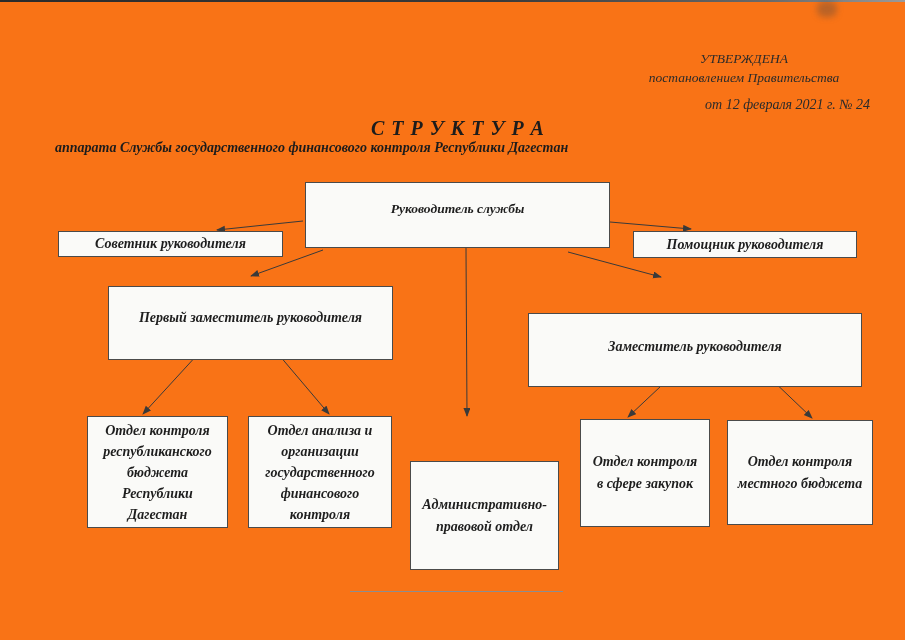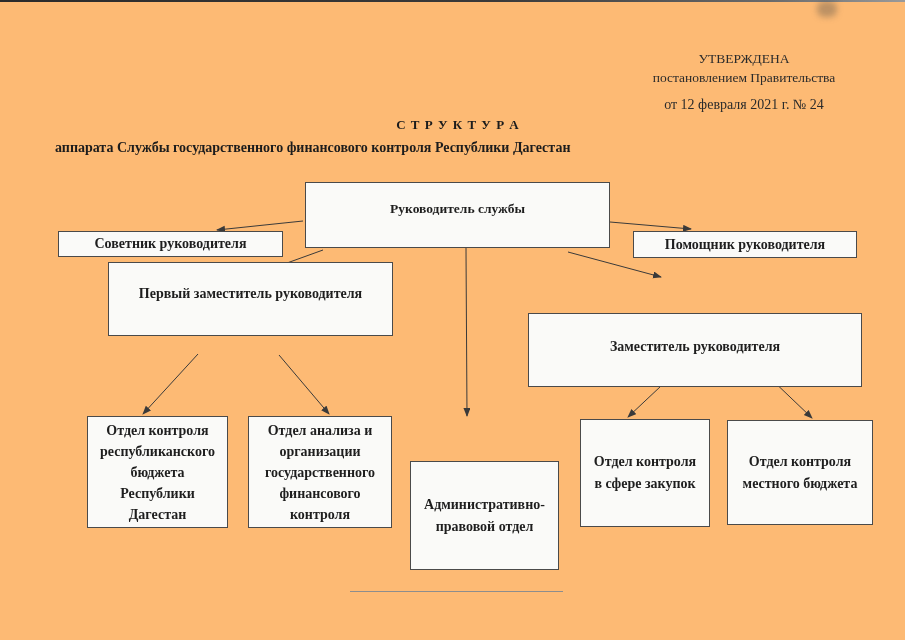--- a/index.html
+++ b/index.html
@@ -1,42 +1,43 @@
 <!DOCTYPE html>
 <html><head>
 <meta charset="utf-8">
 <style>
   html, body { margin: 0; padding: 0; }
   body { font-family: "Liberation Serif", "DejaVu Serif", serif; }
   .page {
     position: relative;
     width: 905px;
     height: 640px;
-    background: #fdba74;
+    background: #f97316;
     overflow: hidden;
     color: #1f1f1f;
+    font-style: italic;
   }
   .scan-top-edge {
     position: absolute; left: 0; top: 0; width: 100%; height: 2px;
     background: linear-gradient(to right, #2b2b2b 0%, #3a3a3a 55%, #6a6a6a 85%, #9a9a9a 100%);
   }
   .scan-smudge {
     position: absolute; left: 817px; top: 1px; width: 20px; height: 16px;
     background: rgba(70,70,70,0.35);
     filter: blur(3px);
     border-radius: 40%;
   }
   .approval {
     position: absolute; left: 618px; top: 50px; width: 252px;
     text-align: center; font-size: 13.5px; line-height: 18.5px; color: #2b2b2b;
   }
-  .approval .date-line { margin-top: 9px; font-size: 14px; }
+  .approval .date-line { margin-top: 9px; font-size: 14px; text-align: right; }
   .doc-title {
     position: absolute; left: 58px; top: 117px; width: 800px;
-    text-align: center; font-weight: bold; font-size: 13px;
+    text-align: center; font-weight: bold; font-size: 20px;
     letter-spacing: 1px; color: #1c1c1c;
   }
   .doc-subtitle {
     position: absolute; left: 55px; top: 140px; width: 800px;
     text-align: left; font-weight: bold; font-size: 14px; color: #1c1c1c;
   }
   .node {
     position: absolute;
     border: 1px solid #4a4a4a;
     background: #fafaf8;
@@ -44,21 +45,21 @@
     display: flex; align-items: center; justify-content: center;
     text-align: center;
     font-weight: bold; font-size: 14px; line-height: 20px;
     white-space: pre-line;
     color: #1e1e1e;
     z-index: 2;
   }
   .node-head        { left:305px; top:182px; width:305px; height:66px; font-size:13.5px; padding-bottom:12px; }
   .node-advisor     { left:58px;  top:231px; width:225px; height:26px; }
   .node-assistant   { left:633px; top:231px; width:224px; height:27px; }
-  .node-first-deputy{ left:108px; top:262px; width:285px; height:74px; padding-bottom:10px; }
+  .node-first-deputy{ left:108px; top:286px; width:285px; height:74px; padding-bottom:10px; }
   .node-deputy      { left:528px; top:279px; width:334px; height:74px; padding-bottom:6px;margin-top:34px; }
   .node-dept1       { left:87px;  top:416px; width:141px; height:112px; line-height:21px; }
   .node-dept2       { left:248px; top:416px; width:144px; height:112px; line-height:21px; }
   .node-dept3       { left:410px; top:418px; width:149px; height:109px; line-height:22px;margin-top:43px; }
   .node-dept4       { left:580px; top:419px; width:130px; height:108px; line-height:22px; }
   .node-dept5       { left:727px; top:420px; width:146px; height:105px; line-height:22px; }
   .connectors {
     position: absolute; left: 0; top: 0; width: 905px; height: 640px;
     z-index: 1;
   }

